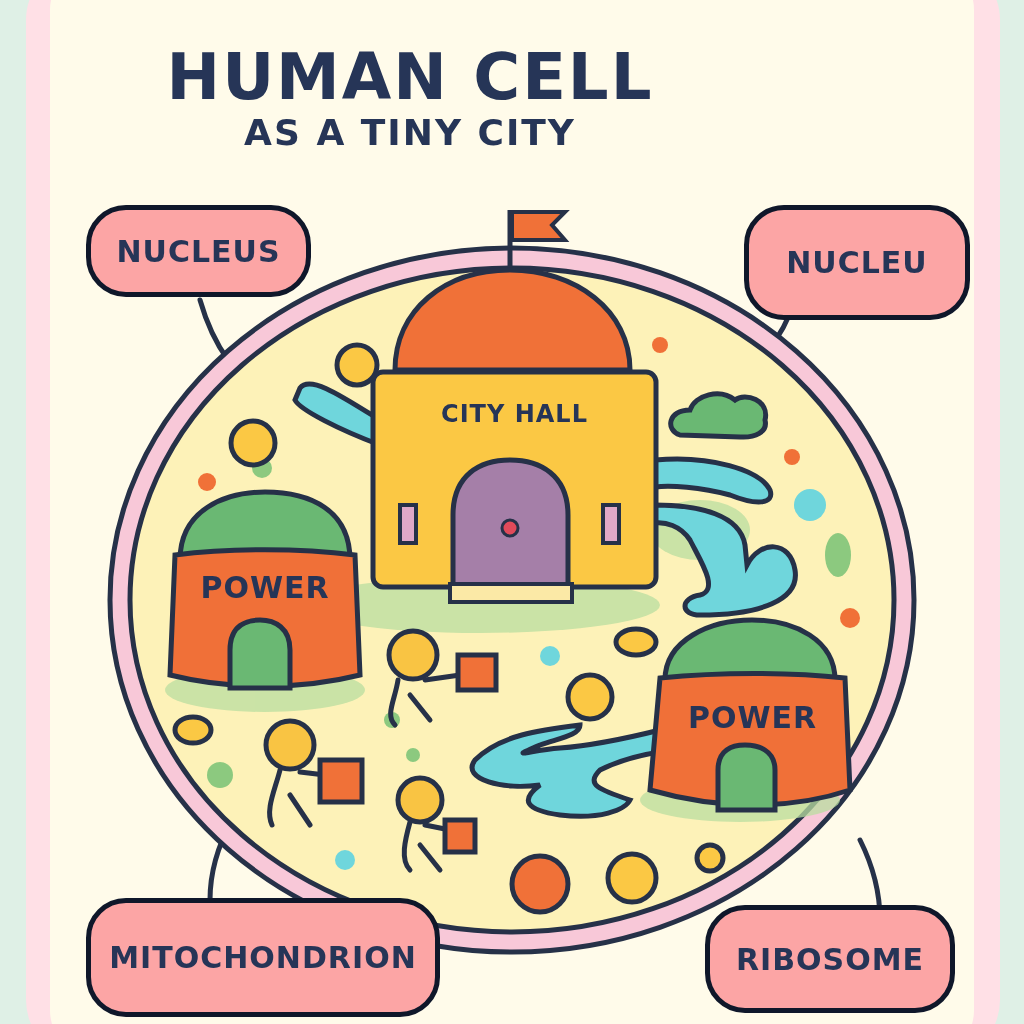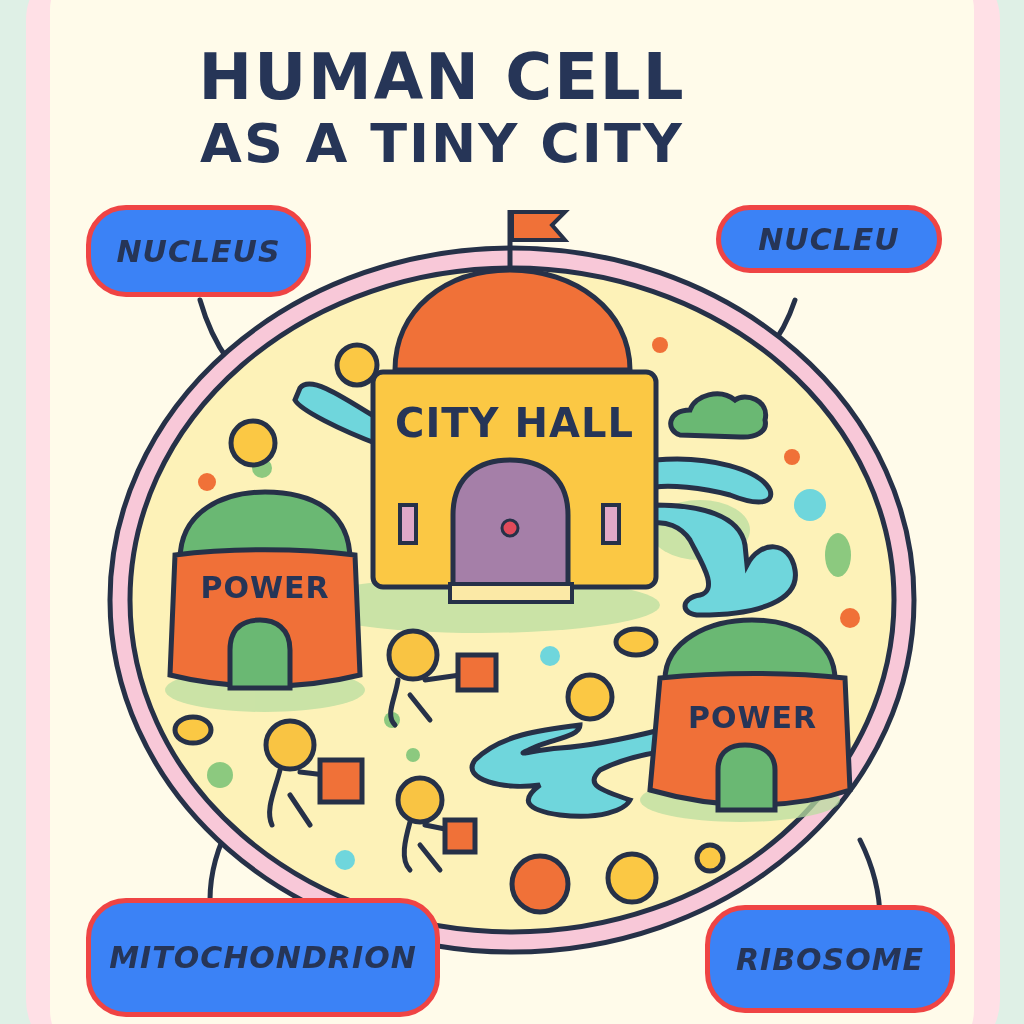--- a/index.html
+++ b/index.html
@@ -1,23 +1,23 @@
 <!DOCTYPE html>
 <html><head>
 <meta charset="utf-8">
 <style>
   html,body{margin:0;padding:0;}
   body{width:1024px;height:1024px;background:#dff0e6;position:relative;overflow:hidden;font-family:"DejaVu Sans",sans-serif;}
   .card{position:absolute;left:26px;top:-40px;width:974px;height:1100px;background:#ffe0e6;border-radius:60px;}
   .card-inner{position:absolute;left:50px;top:-40px;width:924px;height:1100px;background:#fffbea;border-radius:50px;}
-  .title{position:absolute;left:0;width:820px;text-align:center;color:#263557;font-family:"DejaVu Sans",sans-serif;font-weight:bold;letter-spacing:2px;padding-left:32px;}
+  .title{position:absolute;left:0;width:820px;text-align:center;color:#263557;font-family:"DejaVu Sans",sans-serif;font-weight:bold;letter-spacing:2px;}
   .t1{top:40px;font-size:64px;}
-  .t2{top:112px;font-size:54px;}
+  .t2{top:112px;font-size:36px;}
   svg.scene{position:absolute;left:0;top:0;}
-  .label{position:absolute;border:5px solid #ef4444;border-radius:40px;background:#3b82f6;color:#263557;font-weight:bold;font-size:30px;display:flex;align-items:center;justify-content:center;letter-spacing:1px;box-sizing:border-box;font-style:italic;}
+  .label{position:absolute;border:5px solid #0f172a;border-radius:40px;background:#fca5a5;color:#263557;font-weight:bold;font-size:30px;display:flex;align-items:center;justify-content:center;letter-spacing:1px;box-sizing:border-box;}
   .bldg-text{position:absolute;color:#263557;font-weight:bold;text-align:center;letter-spacing:1px;}
 </style>
 </head>
 <body>
 
 <div class="card"></div>
 <div class="card-inner"></div>
 
 <div class="title t1">HUMAN CELL</div>
 <div class="title t2">AS A TINY CITY</div>
@@ -113,20 +113,20 @@
       <rect x="320" y="760" width="42" height="42" fill="#f07138"></rect>
     </g>
     <g>
       <circle cx="420" cy="800" r="22" fill="#f9c443"></circle>
       <path d="M410 822 C405 840 400 860 410 870 M425 825 L450 830 M420 845 L440 870" fill="none" stroke-linecap="round"></path>
       <rect x="445" y="820" width="30" height="32" fill="#f07138"></rect>
     </g>
   </g>
 </svg>
 
-<div class="bldg-text" style="left:373px;top:400px;width:283px;font-size:40px;">CITY HALL</div>
+<div class="bldg-text" style="left:373px;top:400px;width:283px;font-size:24px;">CITY HALL</div>
 <div class="bldg-text" style="left:175px;top:570px;width:180px;font-size:30px;">POWER</div>
 <div class="bldg-text" style="left:660px;top:700px;width:185px;font-size:30px;">POWER</div>
 
 <div class="label" style="left:86px;top:205px;width:225px;height:92px;">NUCLEUS</div>
-<div class="label" style="left:716px;top:205px;width:226px;height:68px;">NUCLEU</div>
+<div class="label" style="left:744px;top:205px;width:226px;height:115px;">NUCLEU</div>
 <div class="label" style="left:86px;top:898px;width:354px;height:119px;">MITOCHONDRION</div>
 <div class="label" style="left:705px;top:905px;width:250px;height:108px;">RIBOSOME</div>
 
 </body></html>

